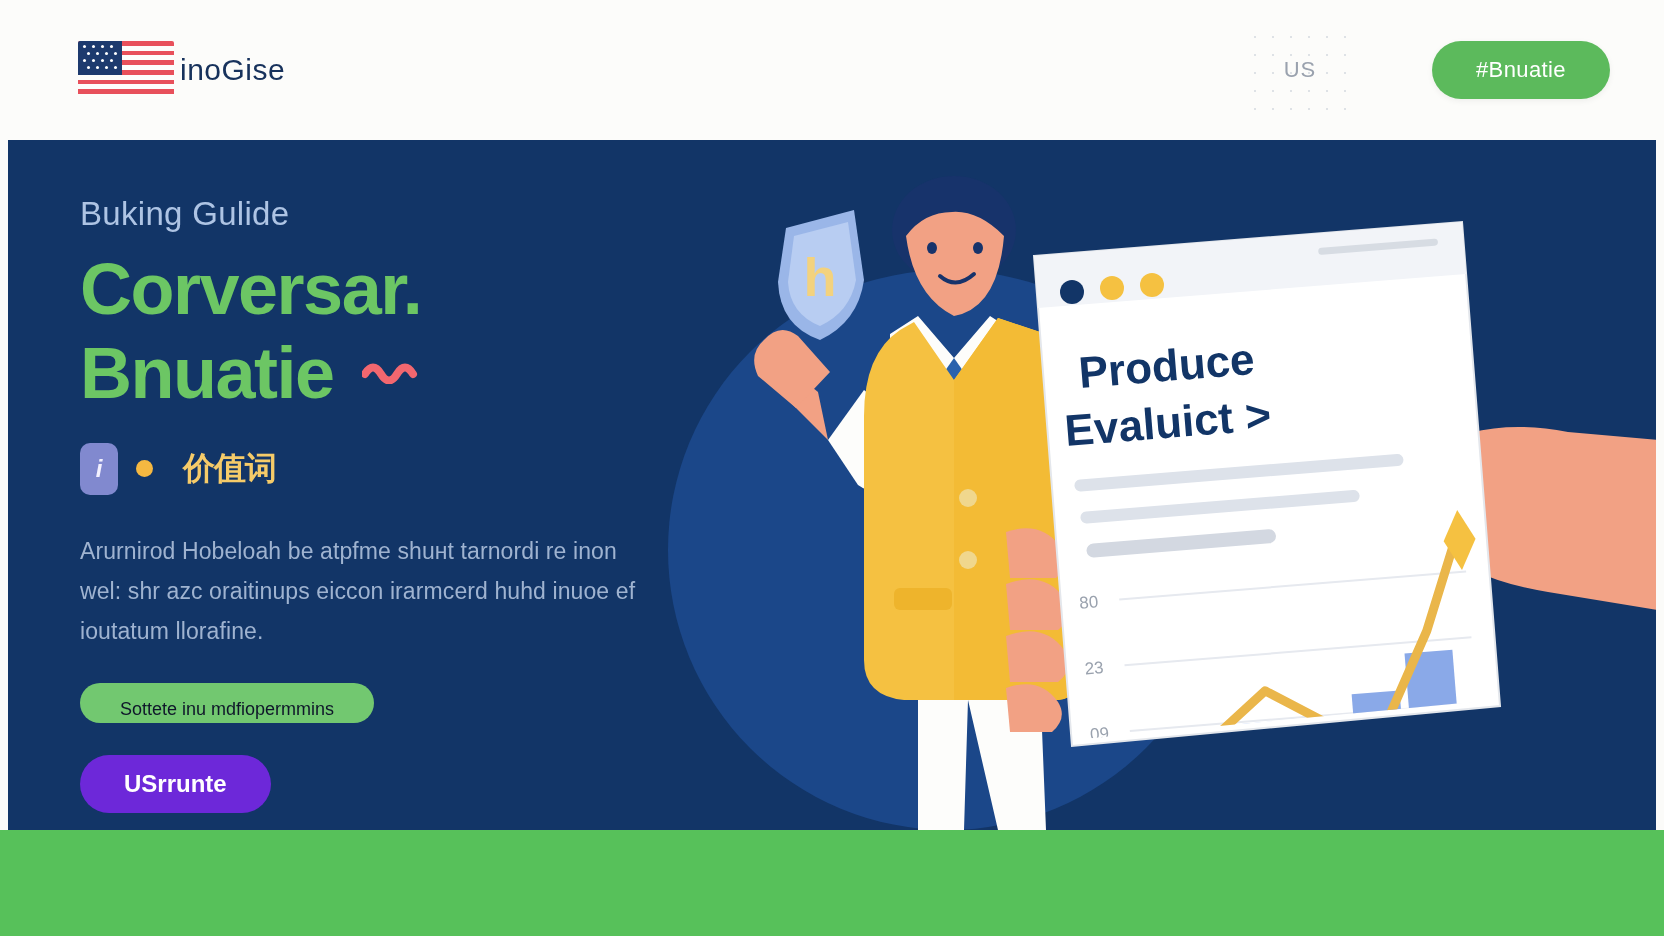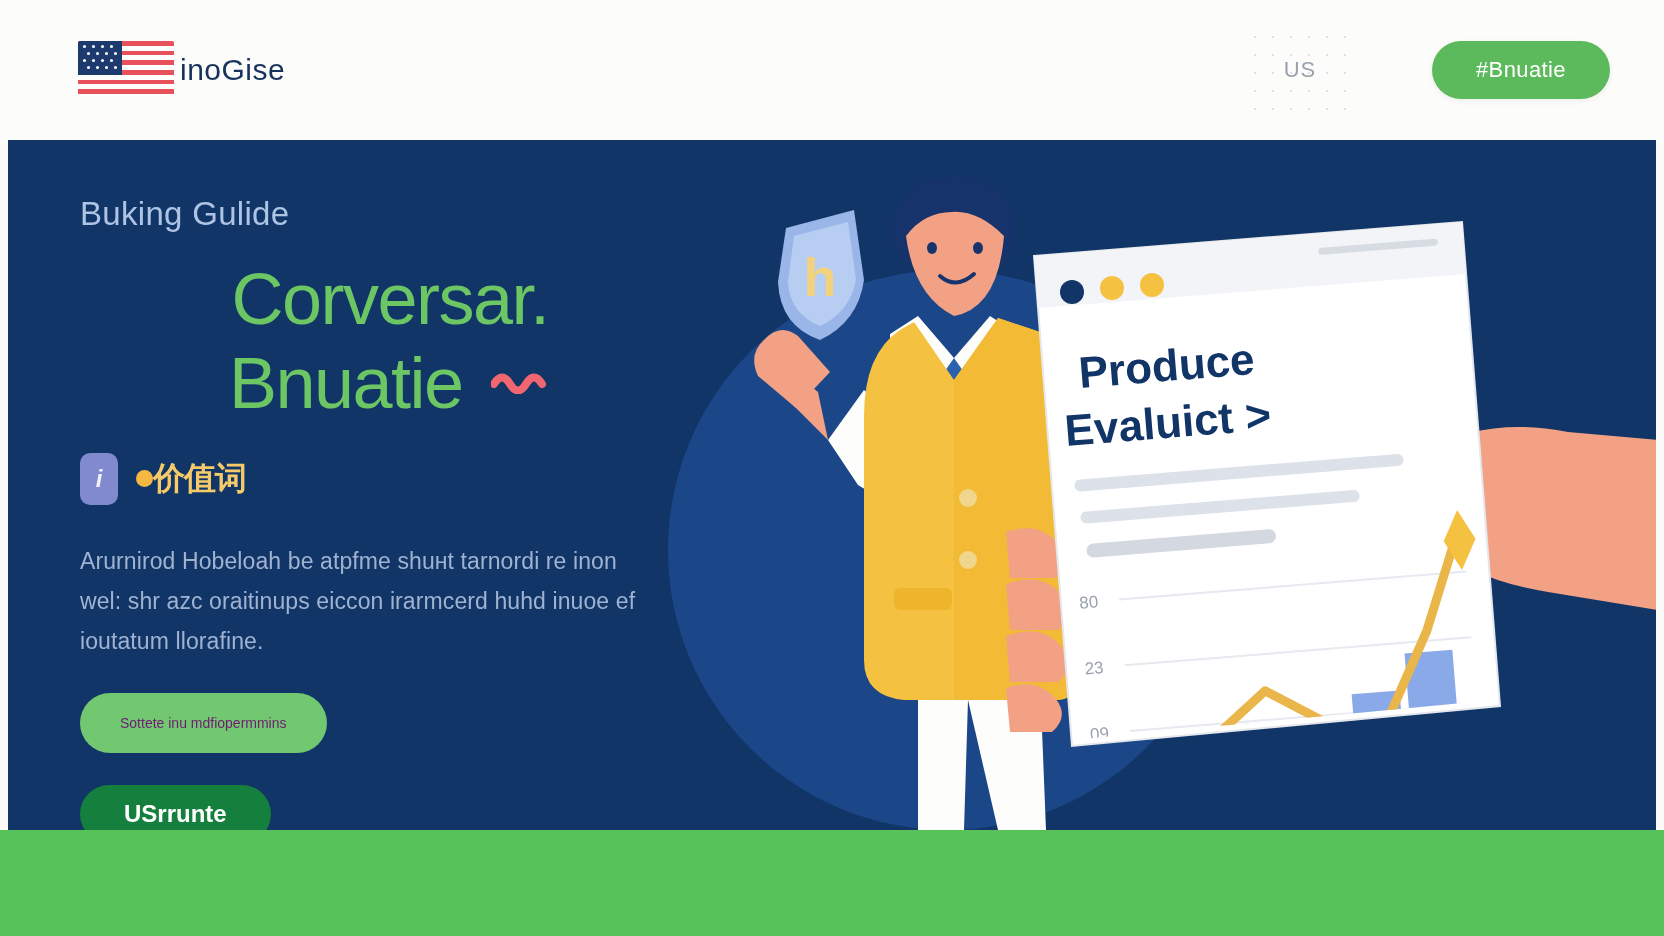--- a/index.html
+++ b/index.html
@@ -70,26 +70,25 @@
     position:absolute;
     width:560px; height:560px; border-radius:50%;
     background:#1b4789;
     left:660px; top:130px;
   }
   .hero-left {
     position:absolute; left:72px; top:55px; width:620px; z-index:5;
   }
   .eyebrow {
     font-size:33px; color:#aec4e4; font-weight:400; letter-spacing:.3px;
-    margin-bottom:32px;
+    margin-bottom:22px;
   }
   .headline {
-    font-size:72px; line-height:.97; font-weight:normal; color:#6cc664;
+    font-size:72px; line-height:.97; font-weight:bold; color:#6cc664;
     letter-spacing:-1.5px;
-    text-align:center;
   }
   .headline .line2 { display:inline-block; }
   .squiggle {
     display:inline-block; width:60px; height:26px; margin-left:10px;
     vertical-align:14px;
   }
   .badges {
     display:flex; align-items:center; gap:18px; margin-top:34px;
   }
   .badge {
@@ -102,41 +101,41 @@
     display:flex; align-items:center; justify-content:center;
     color:#f3f1ff; font-size:24px; font-weight:bold; font-style:italic;
   }
   .badge .btext {
     display:flex; align-items:center; gap:9px;
     padding:0 16px 0 13px;
     color:#e2575f; font-size:30px; font-weight:bold; letter-spacing:-1px;
   }
   .dot { width:17px; height:17px; border-radius:50%; background:#f5b841; flex:0 0 auto; }
   .badge2 {
-    display:flex; align-items:center; gap:0;
+    display:flex; align-items:center; gap:30px;
   }
   .badge2 .b2text {
     color:#f5cb69; font-size:32px; font-weight:bold; letter-spacing:-1px;
   }
   .lede {
     margin-top:36px; width:570px;
     font-size:23px; line-height:1.75; color:#9fb3d0; letter-spacing:.1px;
   }
   .btn-primary {
     margin-top:32px;
     display:inline-block;
-    background:#72c870; color:#701a75;
+    background:#72c870; color:#0f172a;
     border:none; border-radius:34px;
-    padding:0 40px; height:60px; line-height:52px;
-    font-size:14px; cursor:pointer; font-weight:500;
+    padding:0 40px; height:40px; line-height:52px;
+    font-size:18px; cursor:pointer; font-weight:500;
     font-family:"Liberation Sans", sans-serif;
   }
   .btn-danger {
     margin-top:32px; display:block;
-    background:#15803d; color:#ffffff;
+    background:#6d28d9; color:#ffffff;
     border:none; border-radius:34px;
     padding:0 44px; height:58px; line-height:58px;
     font-size:24px; cursor:pointer; font-weight:bold;
     font-family:"Liberation Sans", sans-serif;
     width:fit-content;
   }
 
   
   .illus { position:absolute; left:660px; top:0; width:990px; height:690px; z-index:4; }
   .illus svg { display:block; }

